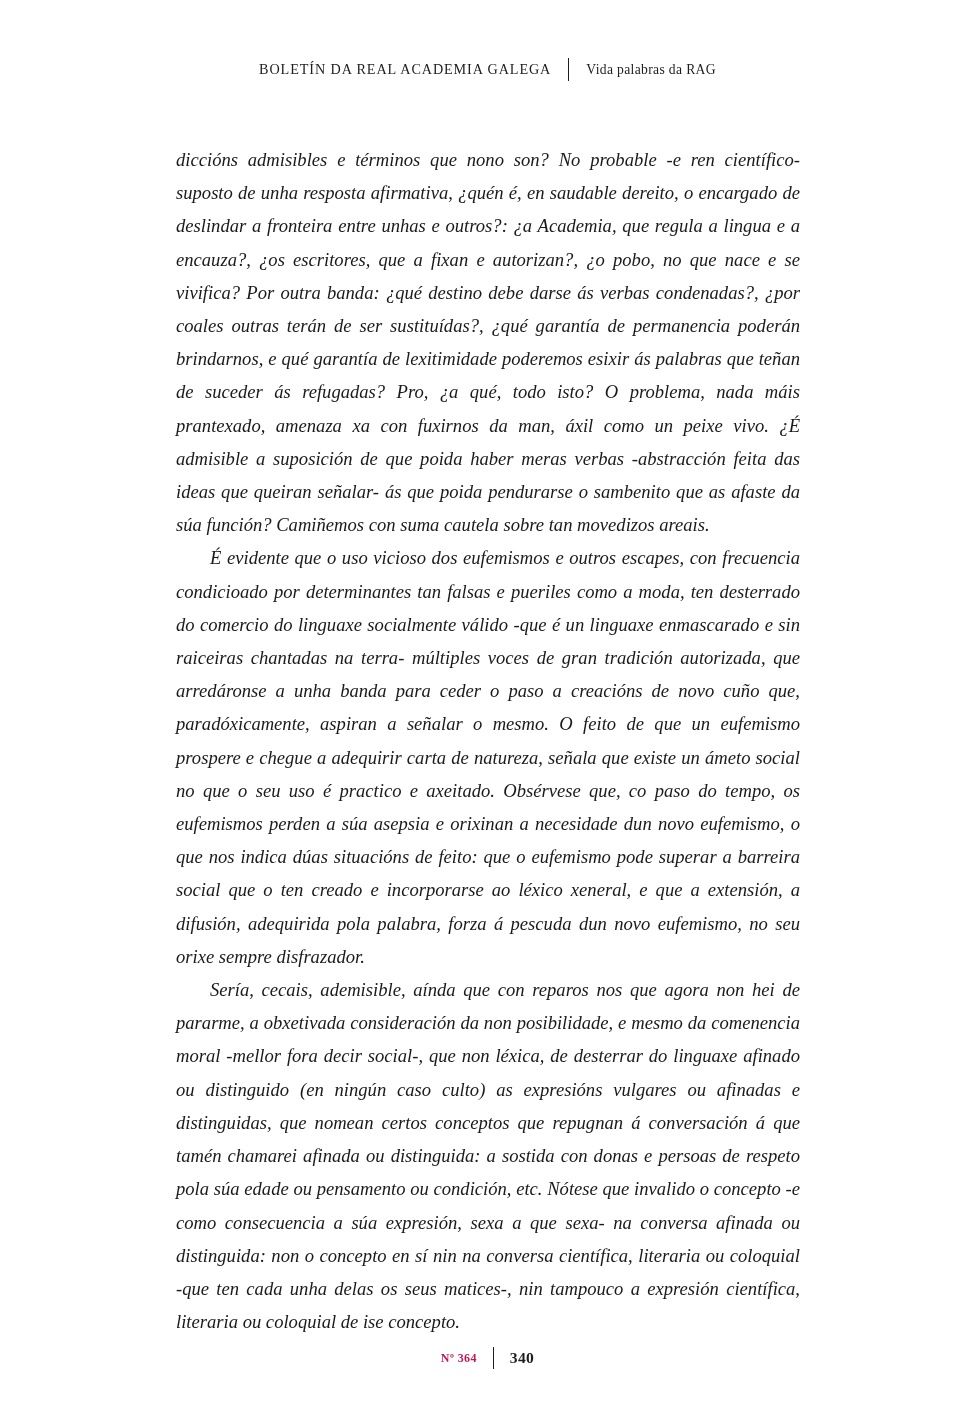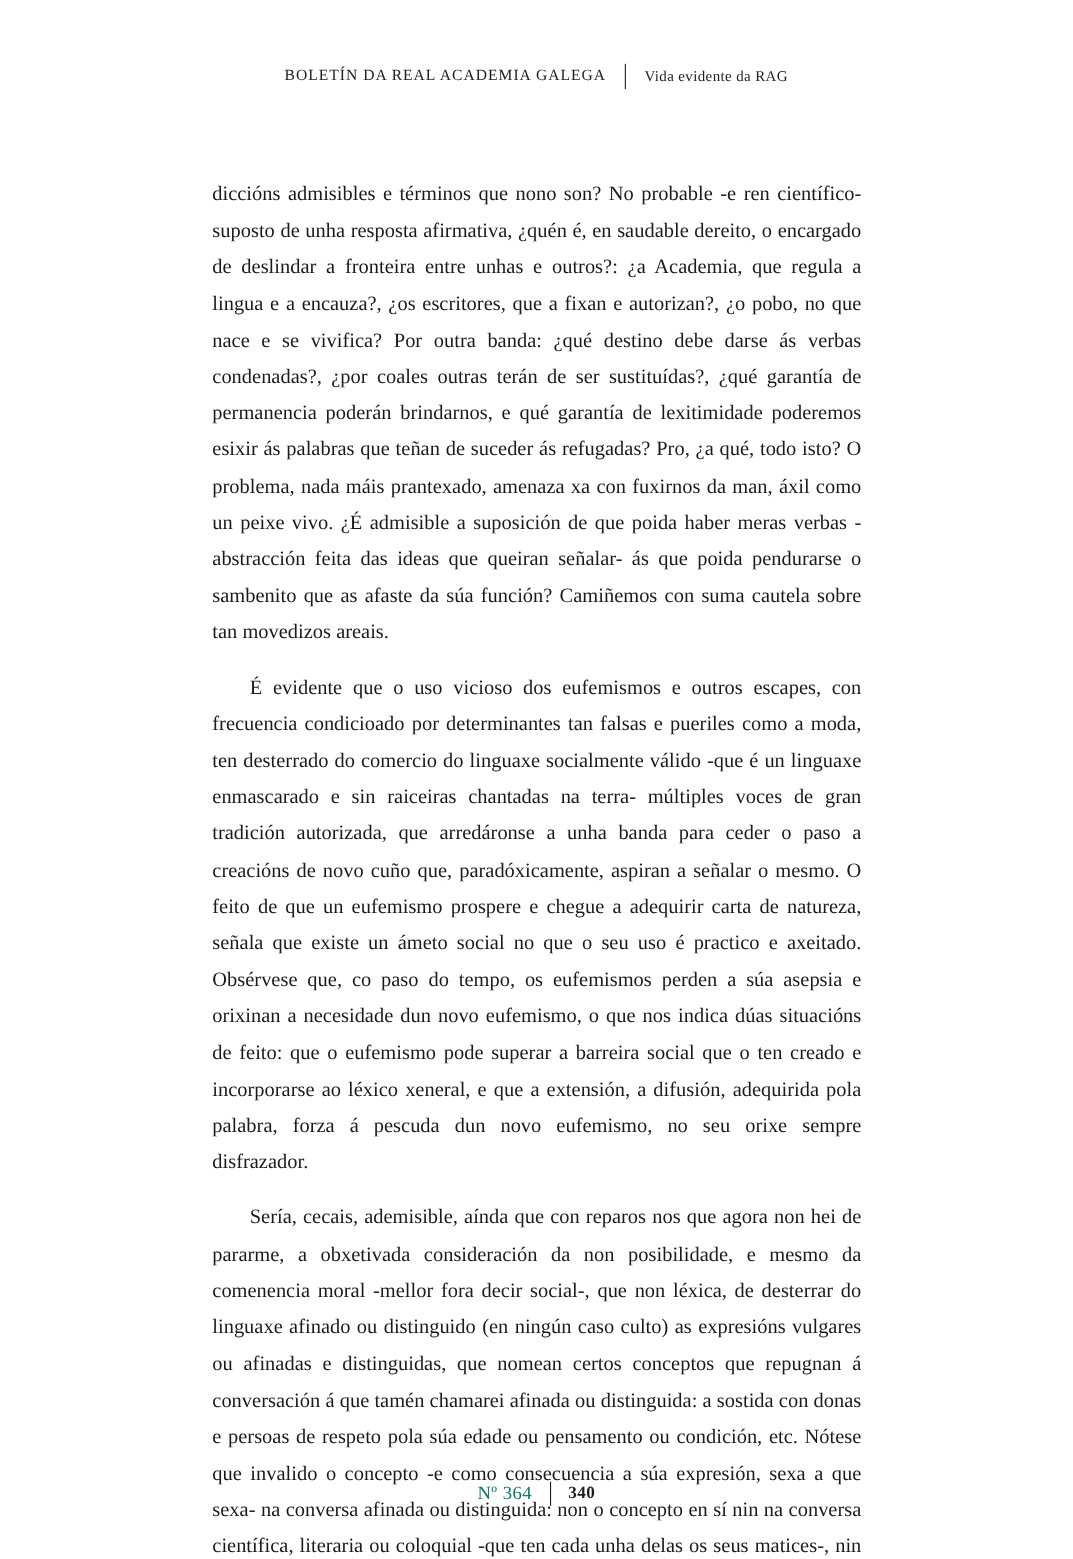--- a/index.html
+++ b/index.html
@@ -51,46 +51,48 @@
     padding-left: 17px;
   }
   
   .content {
     position: absolute;
     left: 176px;
     top: 143px;
     width: 624px;
   }
   .content p {
-    margin: 17px;
+    margin: 0;
     font-size: 18.6px;
     line-height: 33.2px;
     text-align: justify;
     text-justify: inter-word;
     hyphens: manual;
     color: #1a1a1a;
+    font-style: italic;
   }
   .content p.indent {
     text-indent: 34px;
   }
   
   .footer {
     position: absolute;
     left: 0;
     right: 0;
     bottom: 48px;
     display: flex;
     justify-content: center;
     align-items: center;
   }
   .ft-issue {
-    font-size: 17px;
+    font-size: 12px;
     letter-spacing: 0.4px;
-    color: #0f766e;
+    color: #be185d;
     padding-right: 16px;
+    font-weight: bold;
   }
   .ft-rule {
     width: 1px;
     height: 22px;
     background: #1d1d1d;
   }
   .ft-page {
     font-size: 15.6px;
     font-weight: bold;
     letter-spacing: 0.3px;
@@ -100,21 +102,21 @@
   }
 </style>
 </head>
 <body>
 
 <div class="page">
 
   <div class="running-head">
     <span class="rh-left">BOLETÍN DA REAL ACADEMIA GALEGA</span>
     <span class="rh-rule"></span>
-    <span class="rh-right">Vida evidente da RAG</span>
+    <span class="rh-right">Vida palabras da RAG</span>
   </div>
 
   <div class="content">
     <p>diccións admisibles e términos que nono son? No probable -e ren científico- suposto de unha resposta afirmativa, ¿quén é, en saudable dereito, o encargado de deslindar a fronteira entre unhas e outros?: ¿a Academia, que regula a lingua e a encauza?, ¿os escritores, que a fixan e autorizan?, ¿o pobo, no que nace e se vivifica? Por outra banda: ¿qué destino debe darse ás verbas condenadas?, ¿por coales outras terán de ser sustituídas?, ¿qué garantía de permanencia poderán brindarnos, e qué garantía de lexitimidade poderemos esixir ás palabras que teñan de suceder ás refugadas? Pro, ¿a qué, todo isto? O problema, nada máis prantexado, amenaza xa con fuxirnos da man, áxil como un peixe vivo. ¿É admisible a suposición de que poida haber meras verbas -abstracción feita das ideas que queiran señalar- ás que poida pendurarse o sambenito que as afaste da súa función? Camiñemos con suma cautela sobre tan movedizos areais.</p>
     <p class="indent">É evidente que o uso vicioso dos eufemismos e outros escapes, con frecuencia condicioado por determinantes tan falsas e pueriles como a moda, ten desterrado do comercio do linguaxe socialmente válido -que é un linguaxe enmascarado e sin raiceiras chantadas na terra- múltiples voces de gran tradición autorizada, que arredáronse a unha banda para ceder o paso a creacións de novo cuño que, paradóxicamente, aspiran a señalar o mesmo. O feito de que un eufemismo prospere e chegue a adequirir carta de natureza, señala que existe un ámeto social no que o seu uso é practico e axeitado. Obsérvese que, co paso do tempo, os eufemismos perden a súa asepsia e orixinan a necesidade dun novo eufemismo, o que nos indica dúas situacións de feito: que o eufemismo pode superar a barreira social que o ten creado e incorporarse ao léxico xeneral, e que a extensión, a difusión, adequirida pola palabra, forza á pescuda dun novo eufemismo, no seu orixe sempre disfrazador.</p>
     <p class="indent">Sería, cecais, ademisible, aínda que con reparos nos que agora non hei de pararme, a obxetivada consideración da non posibilidade, e mesmo da comenencia moral -mellor fora decir social-, que non léxica, de desterrar do linguaxe afinado ou distinguido (en ningún caso culto) as expresións vulgares ou afinadas e distinguidas, que nomean certos conceptos que repugnan á conversación á que tamén chamarei afinada ou distinguida: a sostida con donas e persoas de respeto pola súa edade ou pensamento ou condición, etc. Nótese que invalido o concepto -e como consecuencia a súa expresión, sexa a que sexa- na conversa afinada ou distinguida: non o concepto en sí nin na conversa científica, literaria ou coloquial -que ten cada unha delas os seus matices-, nin tampouco a expresión científica, literaria ou coloquial de ise concepto.</p>
   </div>
 
   <div class="footer">
     <span class="ft-issue">Nº 364</span>

